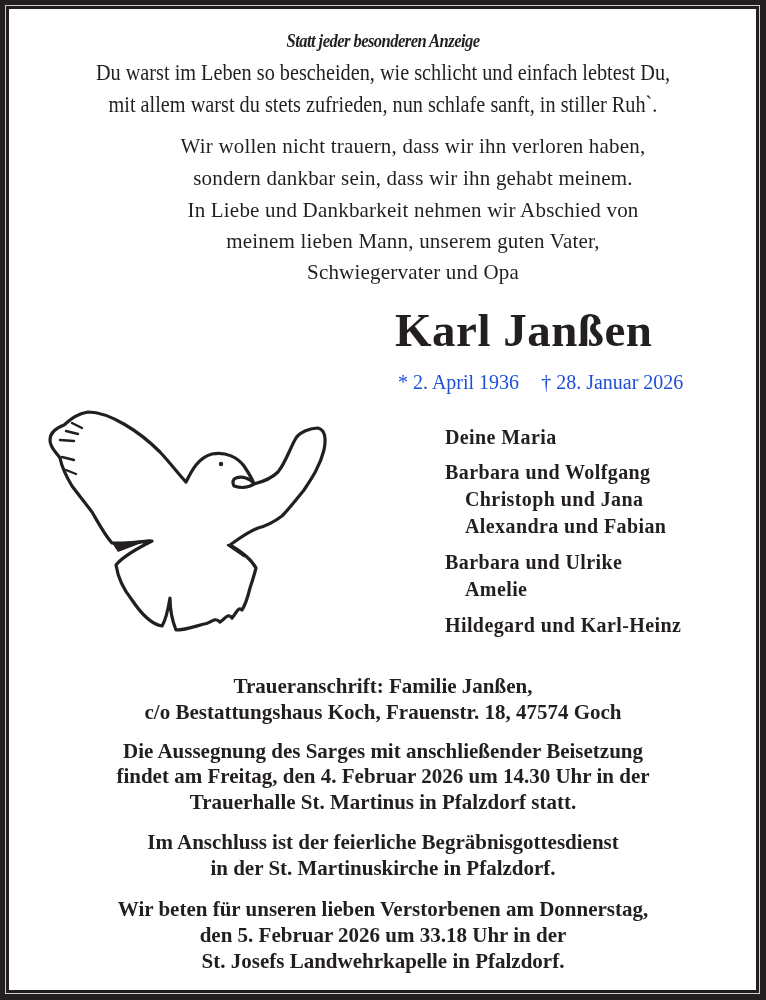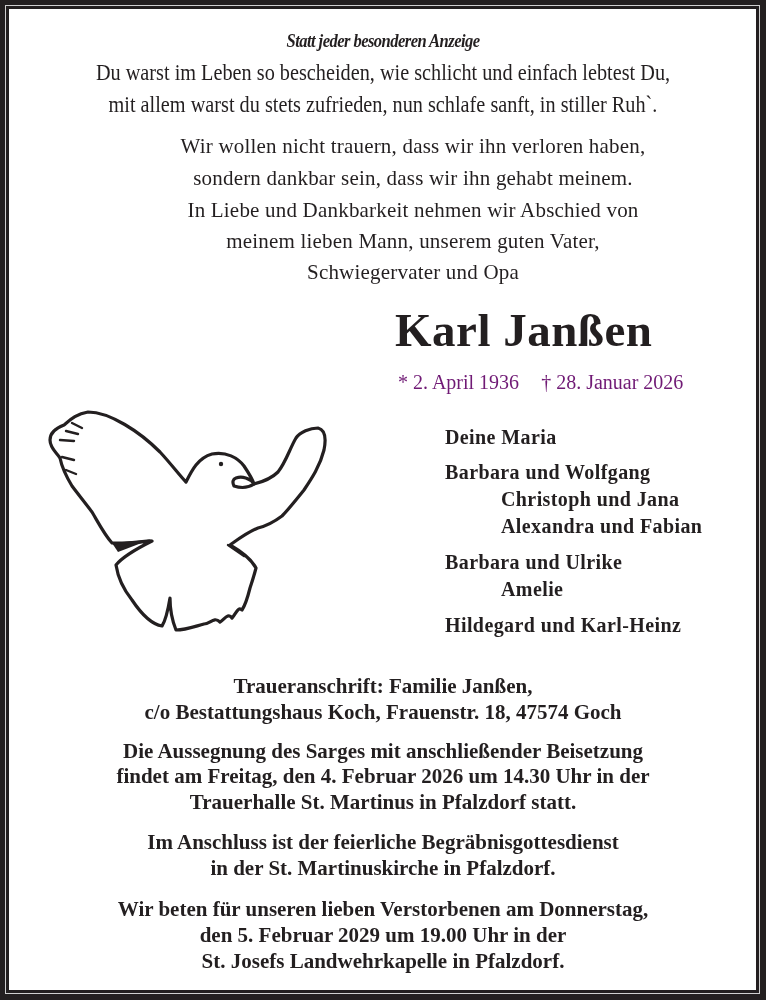--- a/index.html
+++ b/index.html
@@ -33,30 +33,30 @@
   .intro { font-size: 21px; letter-spacing: 0.2px; padding-left: 30px; }
   .name {
     position: absolute; left: 395px; top: 307px;
     font-family: "Liberation Serif", "DejaVu Serif", serif;
     font-weight: bold; font-size: 47px; color: #231f20;
     letter-spacing: 0.5px; white-space: nowrap; line-height: 1;
   }
   .dates {
     position: absolute; left: 398px; top: 372px;
     font-family: "Liberation Serif", "DejaVu Serif", serif;
-    font-size: 20px; color: #701a75; white-space: nowrap; line-height: 1;
+    font-size: 20px; color: #1d4ed8; white-space: nowrap; line-height: 1;
   }
   .dates .gap { display: inline-block; width: 22px; }
   .fam {
     position: absolute; left: 445px;
     font-family: "Liberation Serif", "DejaVu Serif", serif;
     font-weight: bold; font-size: 20px; color: #231f20; white-space: nowrap;
     line-height: 1; letter-spacing: 0.4px;
   }
-  .fam.indent { left: 465px; margin-left: 36px; }
+  .fam.indent { left: 465px; }
   .info { font-size: 21px; font-weight: bold; }
   .dove { position: absolute; left: 38px; top: 400px; width: 300px; height: 240px; }
 </style>
 </head>
 <body>
 
 <div class="frame-outer">
   <div class="frame-light"></div>
   <div class="frame-inner-dark"></div>
   <div class="paper"></div>
@@ -144,14 +144,14 @@
 <div class="t info" style="top:702px">c/o Bestattungshaus Koch, Frauenstr. 18, 47574 Goch</div>
 
 <div class="t info" style="top:741px">Die Aussegnung des Sarges mit anschließender Beisetzung</div>
 <div class="t info" style="top:766px">findet am Freitag, den 4. Februar 2026 um 14.30 Uhr in der</div>
 <div class="t info" style="top:792px">Trauerhalle St. Martinus in Pfalzdorf statt.</div>
 
 <div class="t info" style="top:832px">Im Anschluss ist der feierliche Begräbnisgottesdienst</div>
 <div class="t info" style="top:858px">in der St. Martinuskirche in Pfalzdorf.</div>
 
 <div class="t info" style="top:899px">Wir beten für unseren lieben Verstorbenen am Donnerstag,</div>
-<div class="t info" style="top:925px">den 5. Februar 2029 um 19.00 Uhr in der</div>
+<div class="t info" style="top:925px">den 5. Februar 2026 um 33.18 Uhr in der</div>
 <div class="t info" style="top:951px">St. Josefs Landwehrkapelle in Pfalzdorf.</div>
 
 </body></html>

